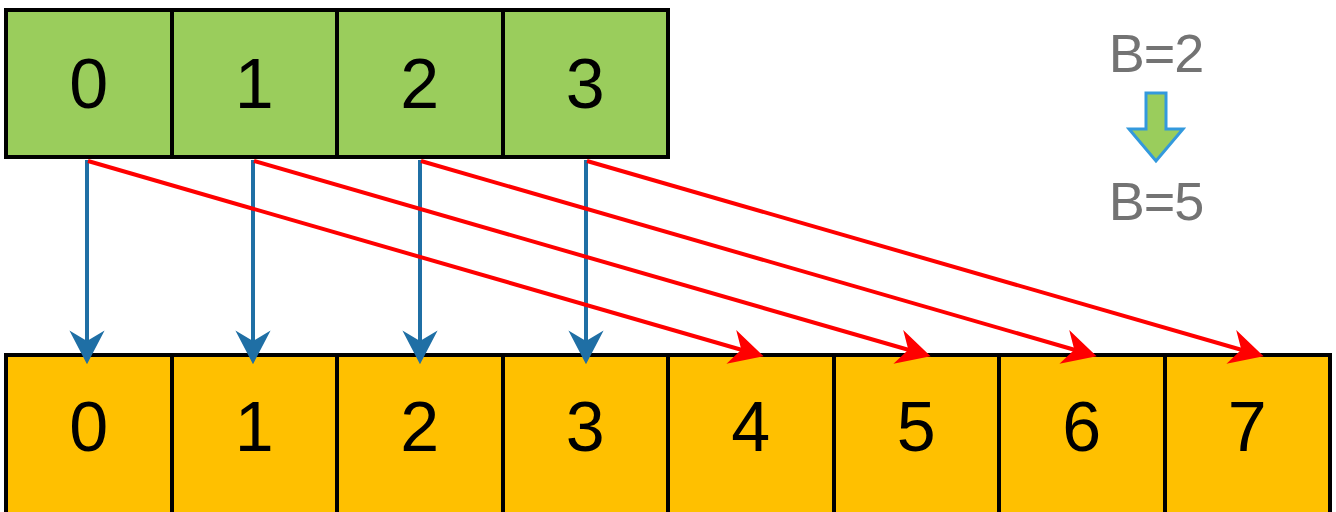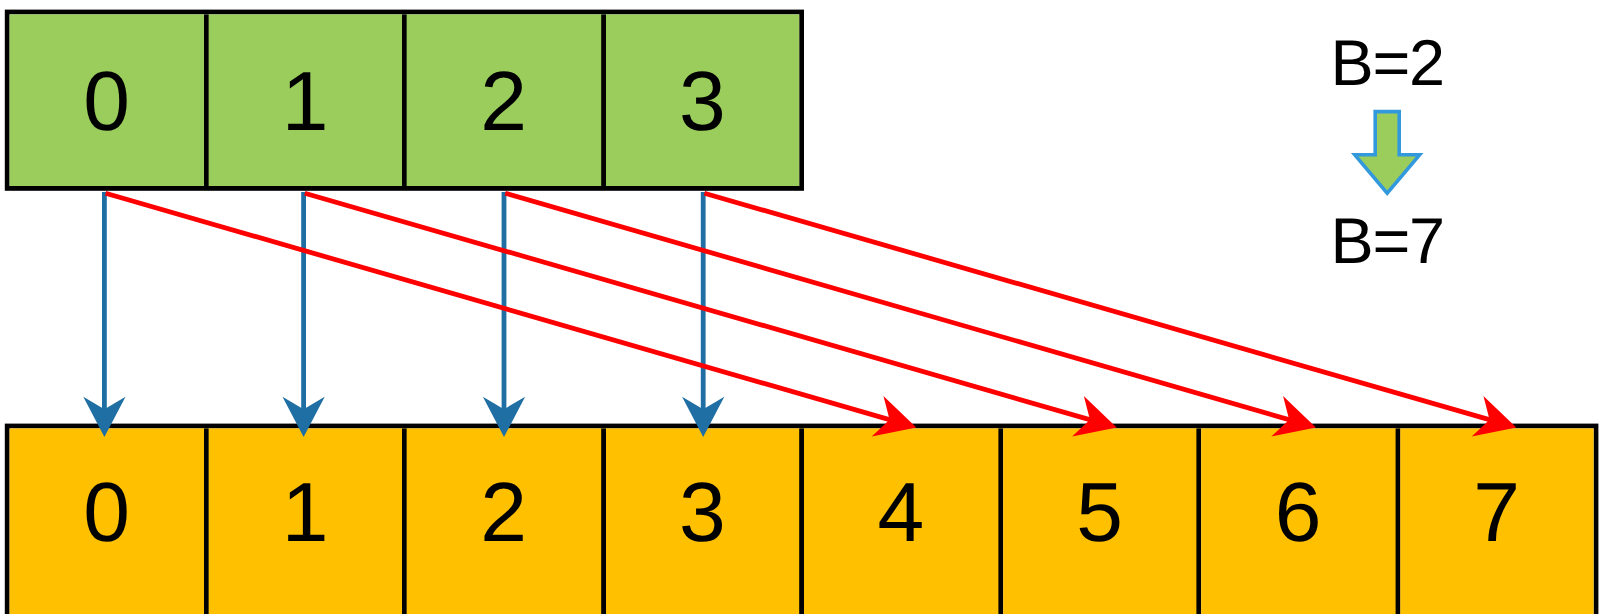--- a/index.html
+++ b/index.html
@@ -74,21 +74,21 @@
 
   
   #legend {
     position: absolute;
     left: 1086px;
     top: 24px;
     width: 140px;
     text-align: center;
   }
   .legend-label {
-    color: #000000;
+    color: #737373;
     font-size: 54px;
     line-height: 58px;
     font-weight: normal;
     letter-spacing: -1px;
   }
   #legend-arrow-wrap {
     height: 90px;
     display: flex;
     align-items: center;
     justify-content: center;
@@ -166,16 +166,16 @@
     </g>
   </svg>
 
   <div id="legend">
     <div class="legend-label">B=2</div>
     <div id="legend-arrow-wrap">
       <svg width="64" height="76" viewBox="0 0 64 76">
         <path d="M22,4 L42,4 L42,40 L59,40 L32,72 L5,40 L22,40 Z" fill="#9ACD5C" stroke="#3399DD" stroke-width="3" stroke-linejoin="miter"></path>
       </svg>
     </div>
-    <div class="legend-label">B=7</div>
+    <div class="legend-label">B=5</div>
   </div>
 
 </div>
 
 </body></html>

